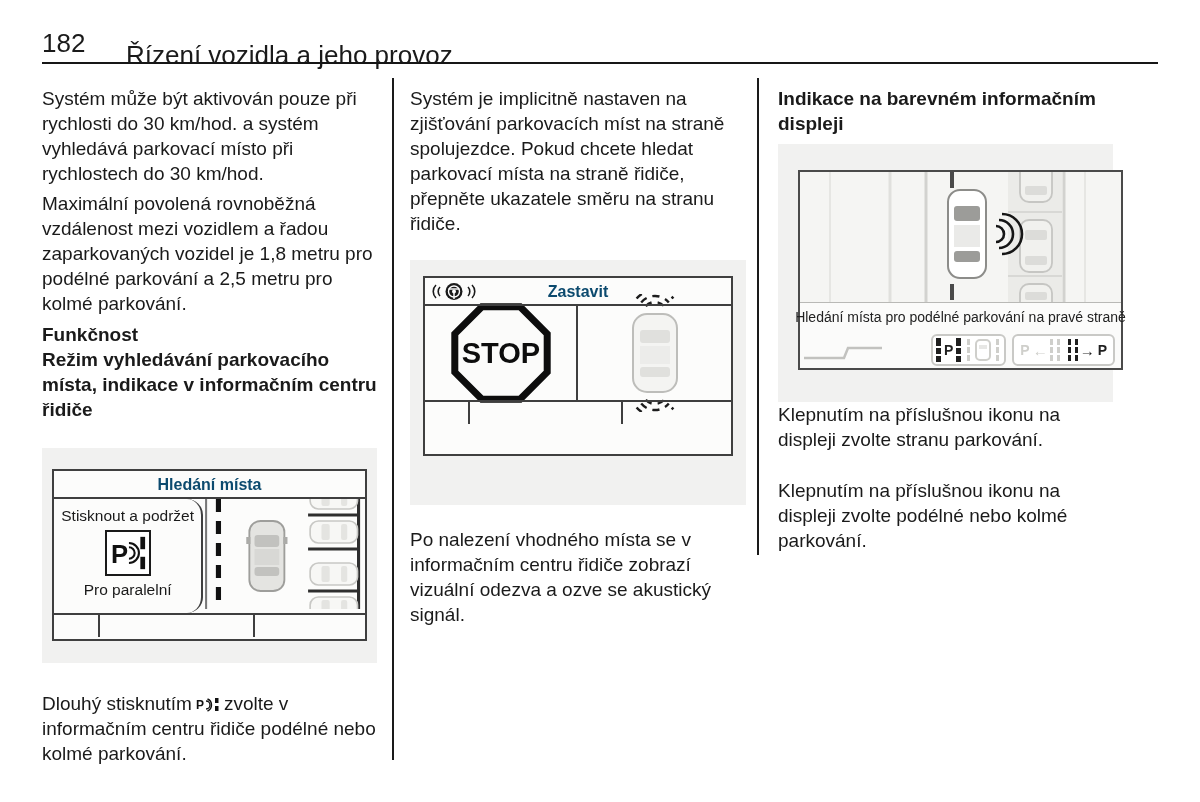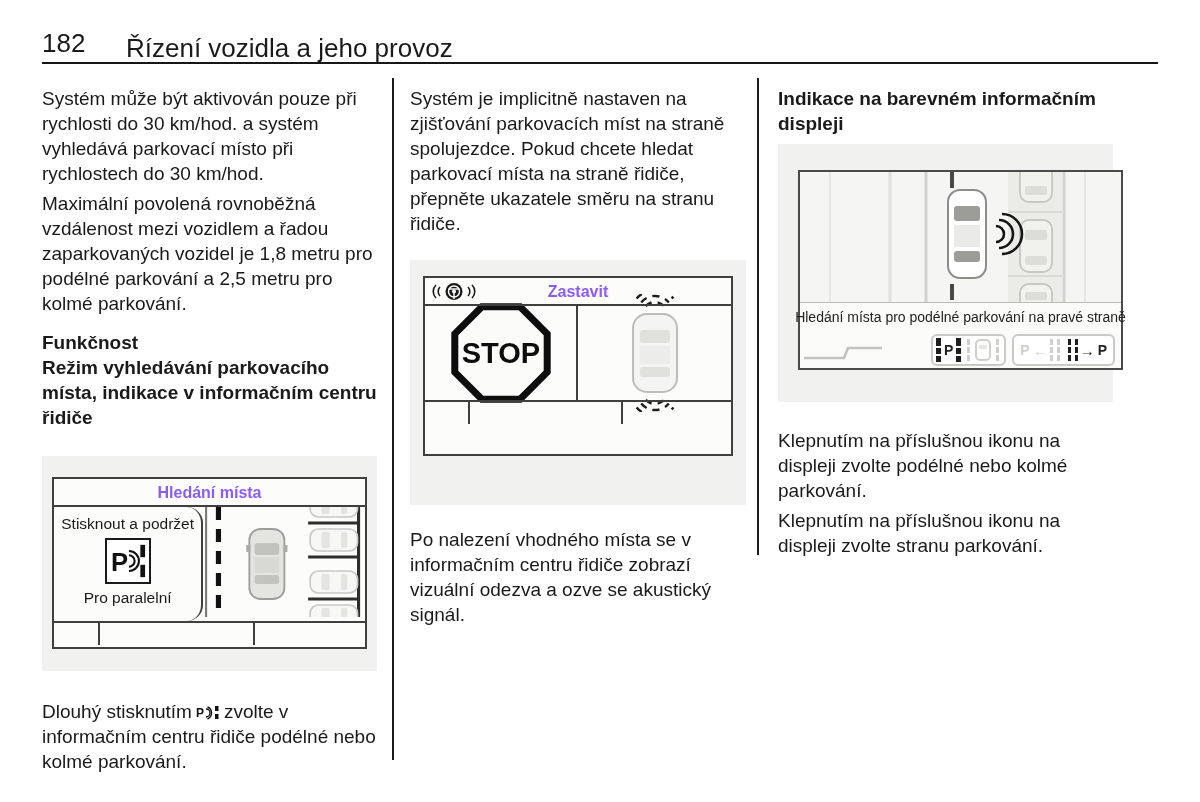--- a/index.html
+++ b/index.html
@@ -3,46 +3,46 @@
 <meta charset="utf-8">
 <style>
   * { margin:0; padding:0; box-sizing:border-box; }
   html,body { background:#ffffff; }
   .page {
     position:relative; width:1200px; height:802px; background:#ffffff;
     font-family:"Liberation Sans", sans-serif; color:#1a1a1a; overflow:hidden;
   }
   
   .page-num { position:absolute; left:42px; top:28px; font-size:26px; }
-  .chapter-title { position:absolute; left:126px; top:33px; font-size:26px; font-weight:normal; }
+  .chapter-title { position:absolute; left:126px; top:40px; font-size:26px; font-weight:normal; }
   .header-rule { position:absolute; left:42px; top:62px; width:1116px; height:2px; background:#161616; }
   
   .col { position:absolute; top:86px; font-size:19px; line-height:25px; }
   .col-1 { left:42px;  width:335px; }
   .col-2 { left:410px; width:336px; }
   .col-3 { left:778px; width:335px; }
   .col p { margin:0 0 5px 0; }
   .col h3 { font-size:19px; line-height:25px; font-weight:bold; }
-  .h-funk { margin-top:14px; }
+  .h-funk { margin-top:6px; }
   .sep { position:absolute; width:2px; background:#1a1a1a; top:78px; }
   .sep-1 { left:392px; height:682px; }
   .sep-2 { left:757px; height:477px; }
   
   .fig-panel { background:#f1f1f0; }
   .panel-1 { margin-top:26px; width:335px; height:215px; padding:9px 10px; }
   .panel-2 { margin-top:24px; width:336px; height:245px; padding:16px 13px; }
   .panel-3 { margin-top:8px;  width:335px; height:258px; padding:26px 20px; }
   
   .disp { background:#fcfcfb; border:2px solid #3f3f3f; }
   .disp-1 { width:315px; height:172px; margin:12px auto; }
   .disp-2 { width:310px; height:180px; margin:0 auto; }
   .disp-3 { width:325px; height:200px; margin:0 auto; border-color:#4a4a4a; background:#f7f7f5; }
   .disp-head { position:relative; height:28px; border-bottom:2px solid #3f3f3f;
                display:flex; align-items:center; justify-content:center;
-               font-size:16px; font-weight:bold; color:#8b5cf6; }
+               font-size:16px; font-weight:bold; color:#0c4a6e; }
   .disp-main { display:flex; }
   .disp-1 .disp-main { height:114px; }
   .disp-2 .disp-main { height:94px; }
   .disp-foot { position:relative; border-top:2px solid #3f3f3f; }
   .disp-1 .disp-foot { height:24px; }
   .disp-2 .disp-foot { height:24px; }
   .foot-div { position:absolute; top:0; bottom:0; width:2px; background:#3f3f3f; }
   .fd-a { left:14%; } .fd-b { left:64%; }
   
   .pane-press { flex:0 0 48%; border-right:2px solid #3f3f3f; text-align:center;
@@ -296,17 +296,17 @@
               <span class="bar-dashed"></span>
                 <span class="bar-dashed"></span>
               <span class="arrow-glyph">→</span>
               <span class="p-letter">P</span>
             </div>
           </div>
         </div>
       </div>
     </figure>
 
+    <p>Klepnutím na příslušnou ikonu na displeji zvolte stranu parkování.</p>
     <p style="margin-top:26px;">Klepnutím na příslušnou ikonu na displeji zvolte podélné nebo kolmé parkování.</p>
-    <p>Klepnutím na příslušnou ikonu na displeji zvolte stranu parkování.</p>
   </section>
 
 </div>
 
 </body></html>

